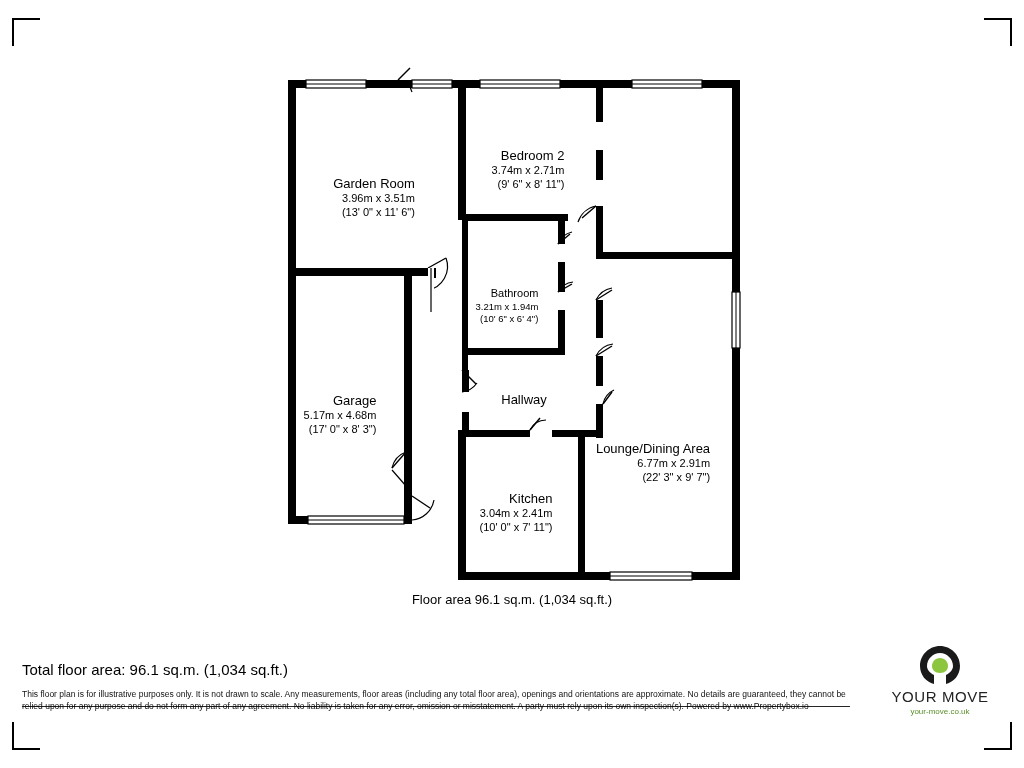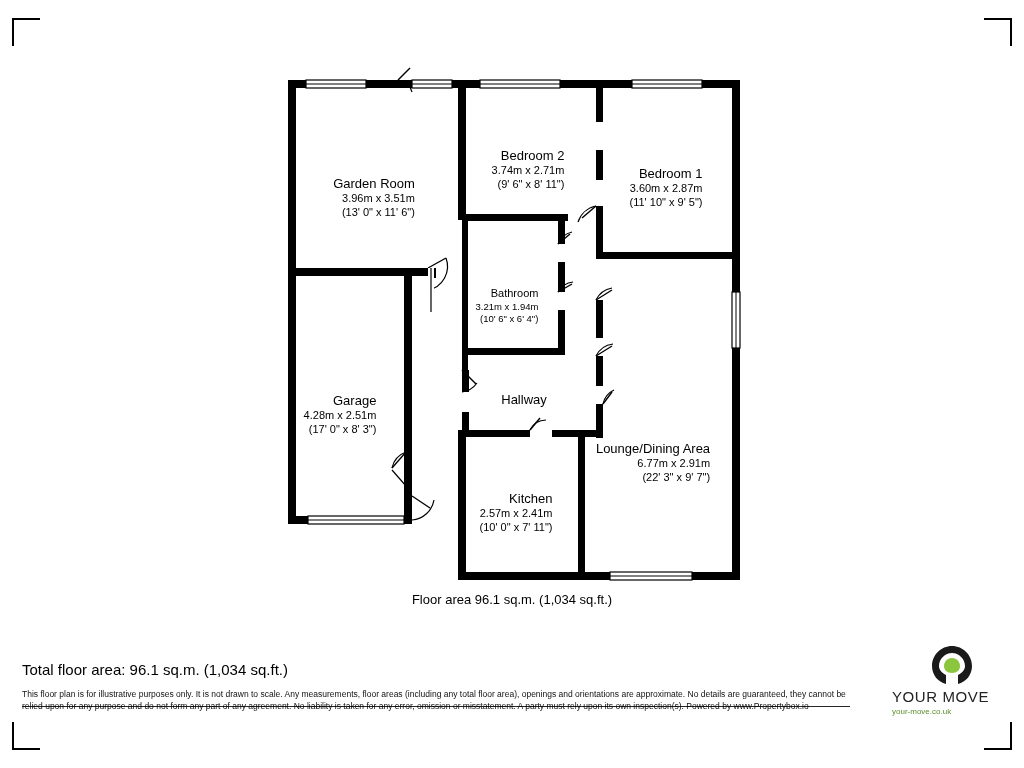--- a/index.html
+++ b/index.html
@@ -100,23 +100,24 @@
     left: 22px;
     top: 706px;
     width: 828px;
     height: 1px;
     background: #000;
     opacity: 0.85;
   }
 
   .brand {
     position: absolute;
-    right: 12px;
+    right: 24px;
     top: 644px;
     width: 120px;
+    text-align: center;
   }
   .brand .bname {
     font-size: 15px;
     letter-spacing: 0.6px;
     color: #222;
     margin-top: 2px;
   }
   .brand .burl {
     font-size: 8px;
     color: #5a8f2a;
@@ -267,41 +268,36 @@
     <span class="rdim">3.96m x 3.51m</span>
     <span class="rdimimp">(13' 0" x 11' 6")</span>
   </div>
 
   <div class="roomlabel" style="left:528px; top:148px;">
     <span class="rname">Bedroom 2</span>
     <span class="rdim">3.74m x 2.71m</span>
     <span class="rdimimp">(9' 6" x 8' 11")</span>
   </div>
 
-  <div class="roomlabel" style="left:666px; top:166px;">
-    <span class="rname">Bedroom 1</span>
-    <span class="rdim">3.60m x 2.87m</span>
-    <span class="rdimimp">(11' 10" x 9' 5")</span>
-  </div>
 
   <div class="roomlabel small" style="left:507px; top:287px;">
     <span class="rname">Bathroom</span>
     <span class="rdim">3.21m x 1.94m</span>
     <span class="rdimimp">(10' 6" x 6' 4")</span>
   </div>
 
   <div class="roomlabel" style="left:340px; top:393px;">
     <span class="rname">Garage</span>
-    <span class="rdim">4.28m x 2.51m</span>
+    <span class="rdim">5.17m x 4.68m</span>
     <span class="rdimimp">(17' 0" x 8' 3")</span>
   </div>
 
   <div class="roomlabel" style="left:516px; top:491px;">
     <span class="rname">Kitchen</span>
-    <span class="rdim">2.57m x 2.41m</span>
+    <span class="rdim">3.04m x 2.41m</span>
     <span class="rdimimp">(10' 0" x 7' 11")</span>
   </div>
 
   <div class="roomlabel" style="left:653px; top:441px;">
     <span class="rname">Lounge/Dining Area</span>
     <span class="rdim">6.77m x 2.91m</span>
     <span class="rdimimp">(22' 3" x 9' 7")</span>
   </div>
 
   <div class="roomlabel plain" style="left:524px; top:392px;">

